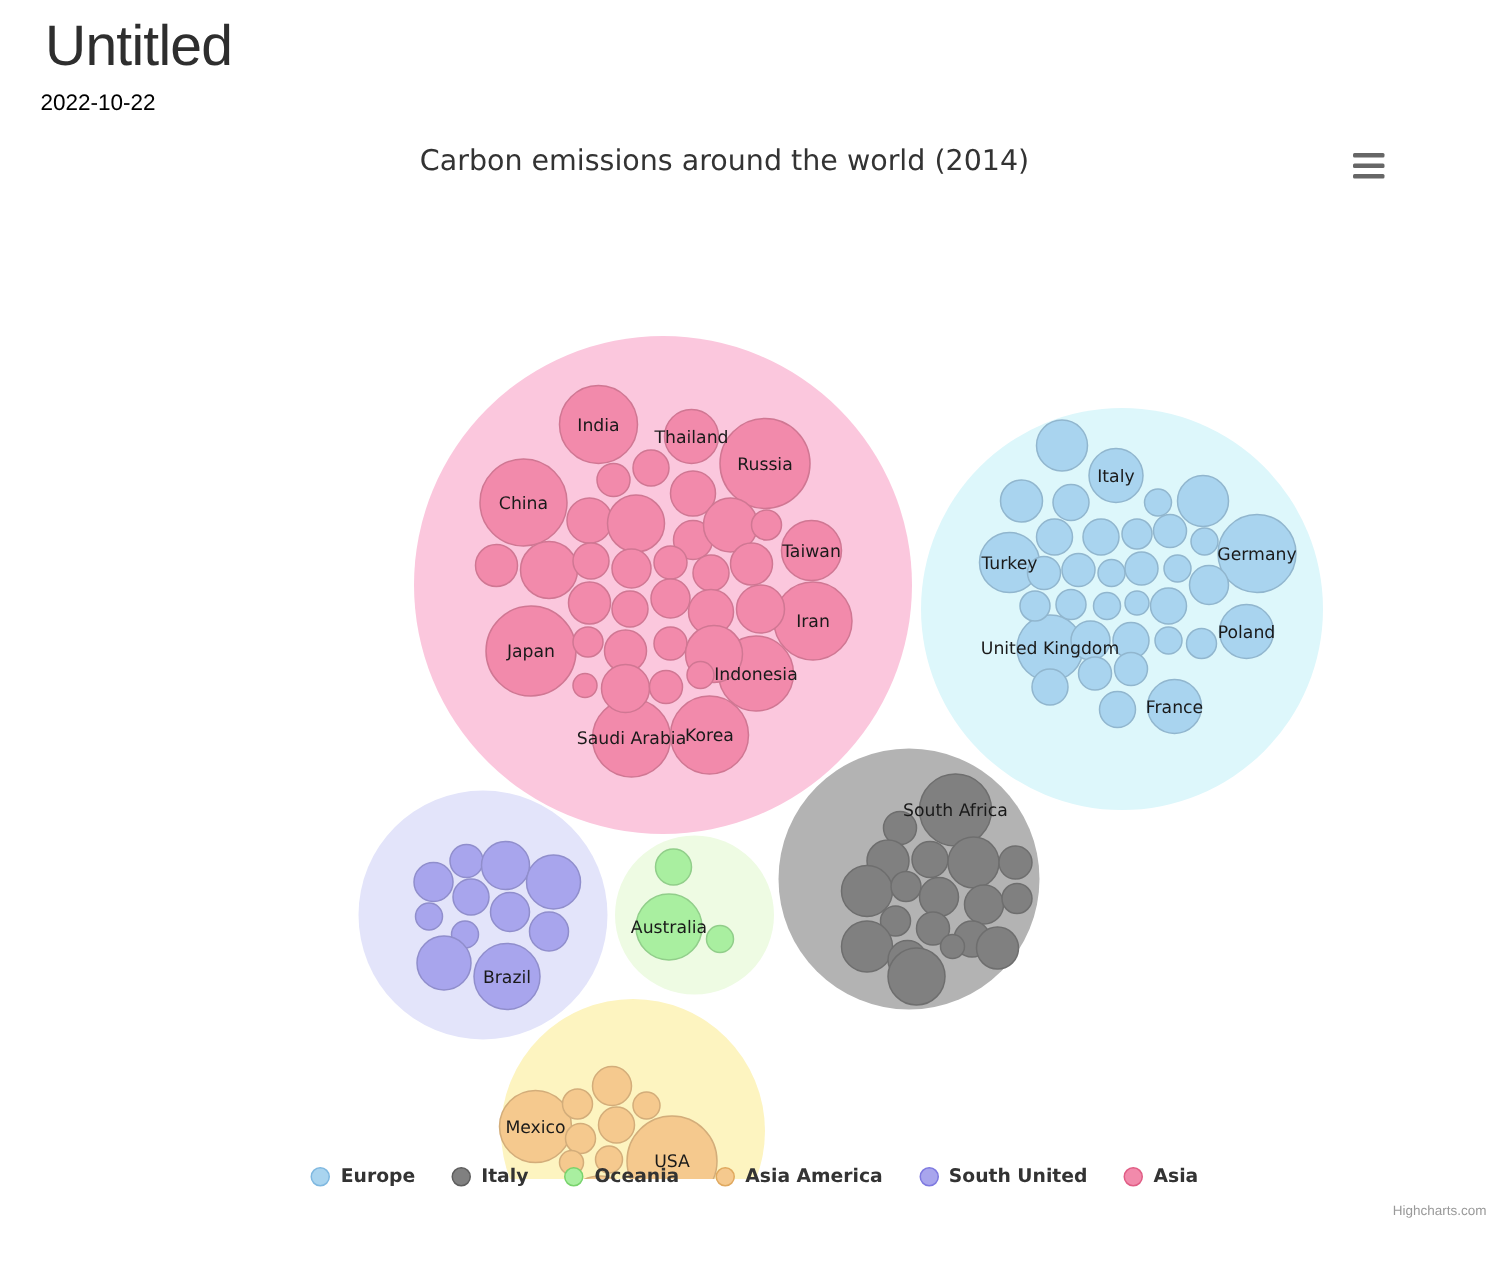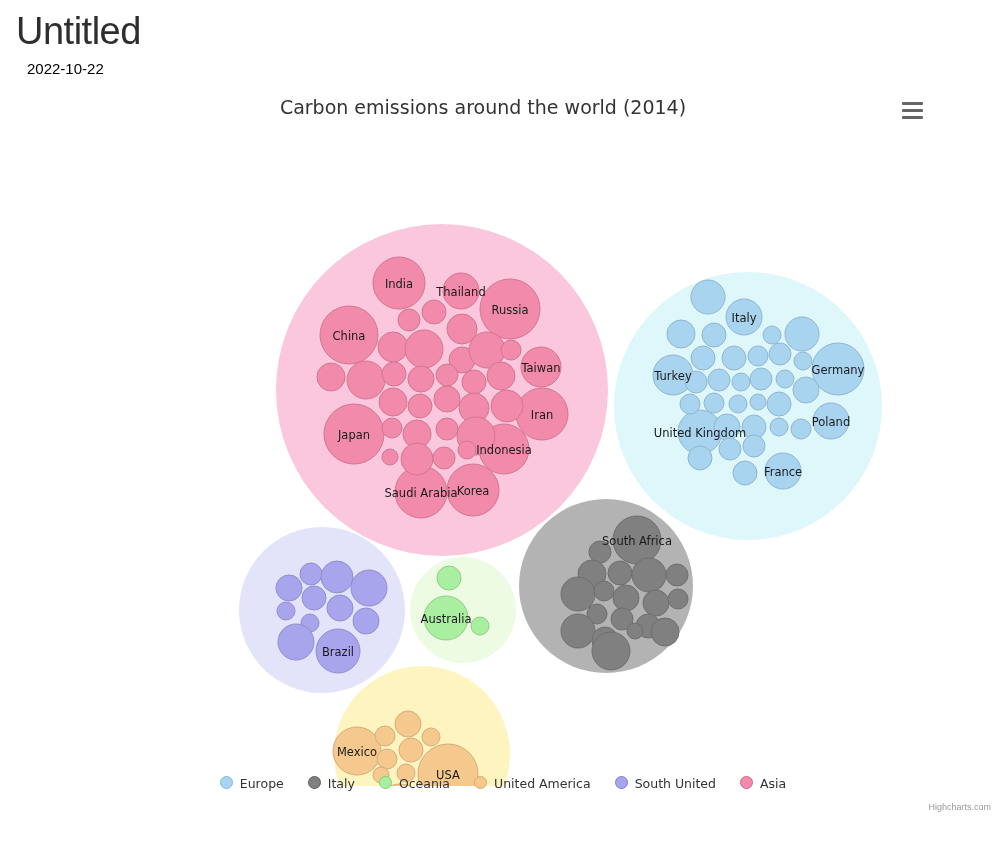--- a/index.html
+++ b/index.html
@@ -11,21 +11,21 @@
   body {
     width: 1006px;
     height: 852px;
     font-family: "Liberation Sans", sans-serif;
     color: #333333;
     position: relative;
     overflow: hidden;
   }
   #page-title {
     position: absolute;
-    left: 16px;
+    left: 30px;
     top: 8px;
     font-size: 38px;
     font-weight: 400;
     letter-spacing: -0.5px;
     color: #2e2e2e;
     line-height: 46px;
     font-family: "Liberation Sans", sans-serif;
   }
   #page-date {
     position: absolute;
@@ -91,25 +91,25 @@
     left: 0;
     top: 690px;
     width: 1006px;
     display: flex;
     justify-content: center;
     align-items: center;
     gap: 0px;
   }
   .legend-item {
     display: flex;
-    align-items: flex-start;
+    align-items: flex-end;
     margin: 0 12px;
     cursor: pointer;
     font-size: 12.5px;
-    font-weight: normal;
+    font-weight: bold;
     color: #333333;
     font-family: "DejaVu Sans", sans-serif;
   }
   .legend-dot {
     width: 13px;
     height: 13px;
     border-radius: 50%;
     margin-right: 7px;
     display: inline-block;
     box-sizing: border-box;
@@ -323,21 +323,21 @@
       <div class="legend-item">
         <span class="legend-dot" style="background: rgb(128, 128, 128); border: 1px solid rgb(94, 94, 94);"></span>
         <span>Italy</span>
       </div>
       <div class="legend-item">
         <span class="legend-dot" style="background: rgb(169, 239, 160); border: 1px solid rgb(120, 211, 108);"></span>
         <span>Oceania</span>
       </div>
       <div class="legend-item">
         <span class="legend-dot" style="background: rgb(245, 201, 142); border: 1px solid rgb(224, 169, 95);"></span>
-        <span>United America</span>
+        <span>Asia America</span>
       </div>
       <div class="legend-item">
         <span class="legend-dot" style="background: rgb(168, 165, 237); border: 1px solid rgb(126, 121, 224);"></span>
         <span>South United</span>
       </div>
       <div class="legend-item">
         <span class="legend-dot" style="background: rgb(242, 138, 171); border: 1px solid rgb(224, 93, 133);"></span>
         <span>Asia</span>
       </div>
     </div>

